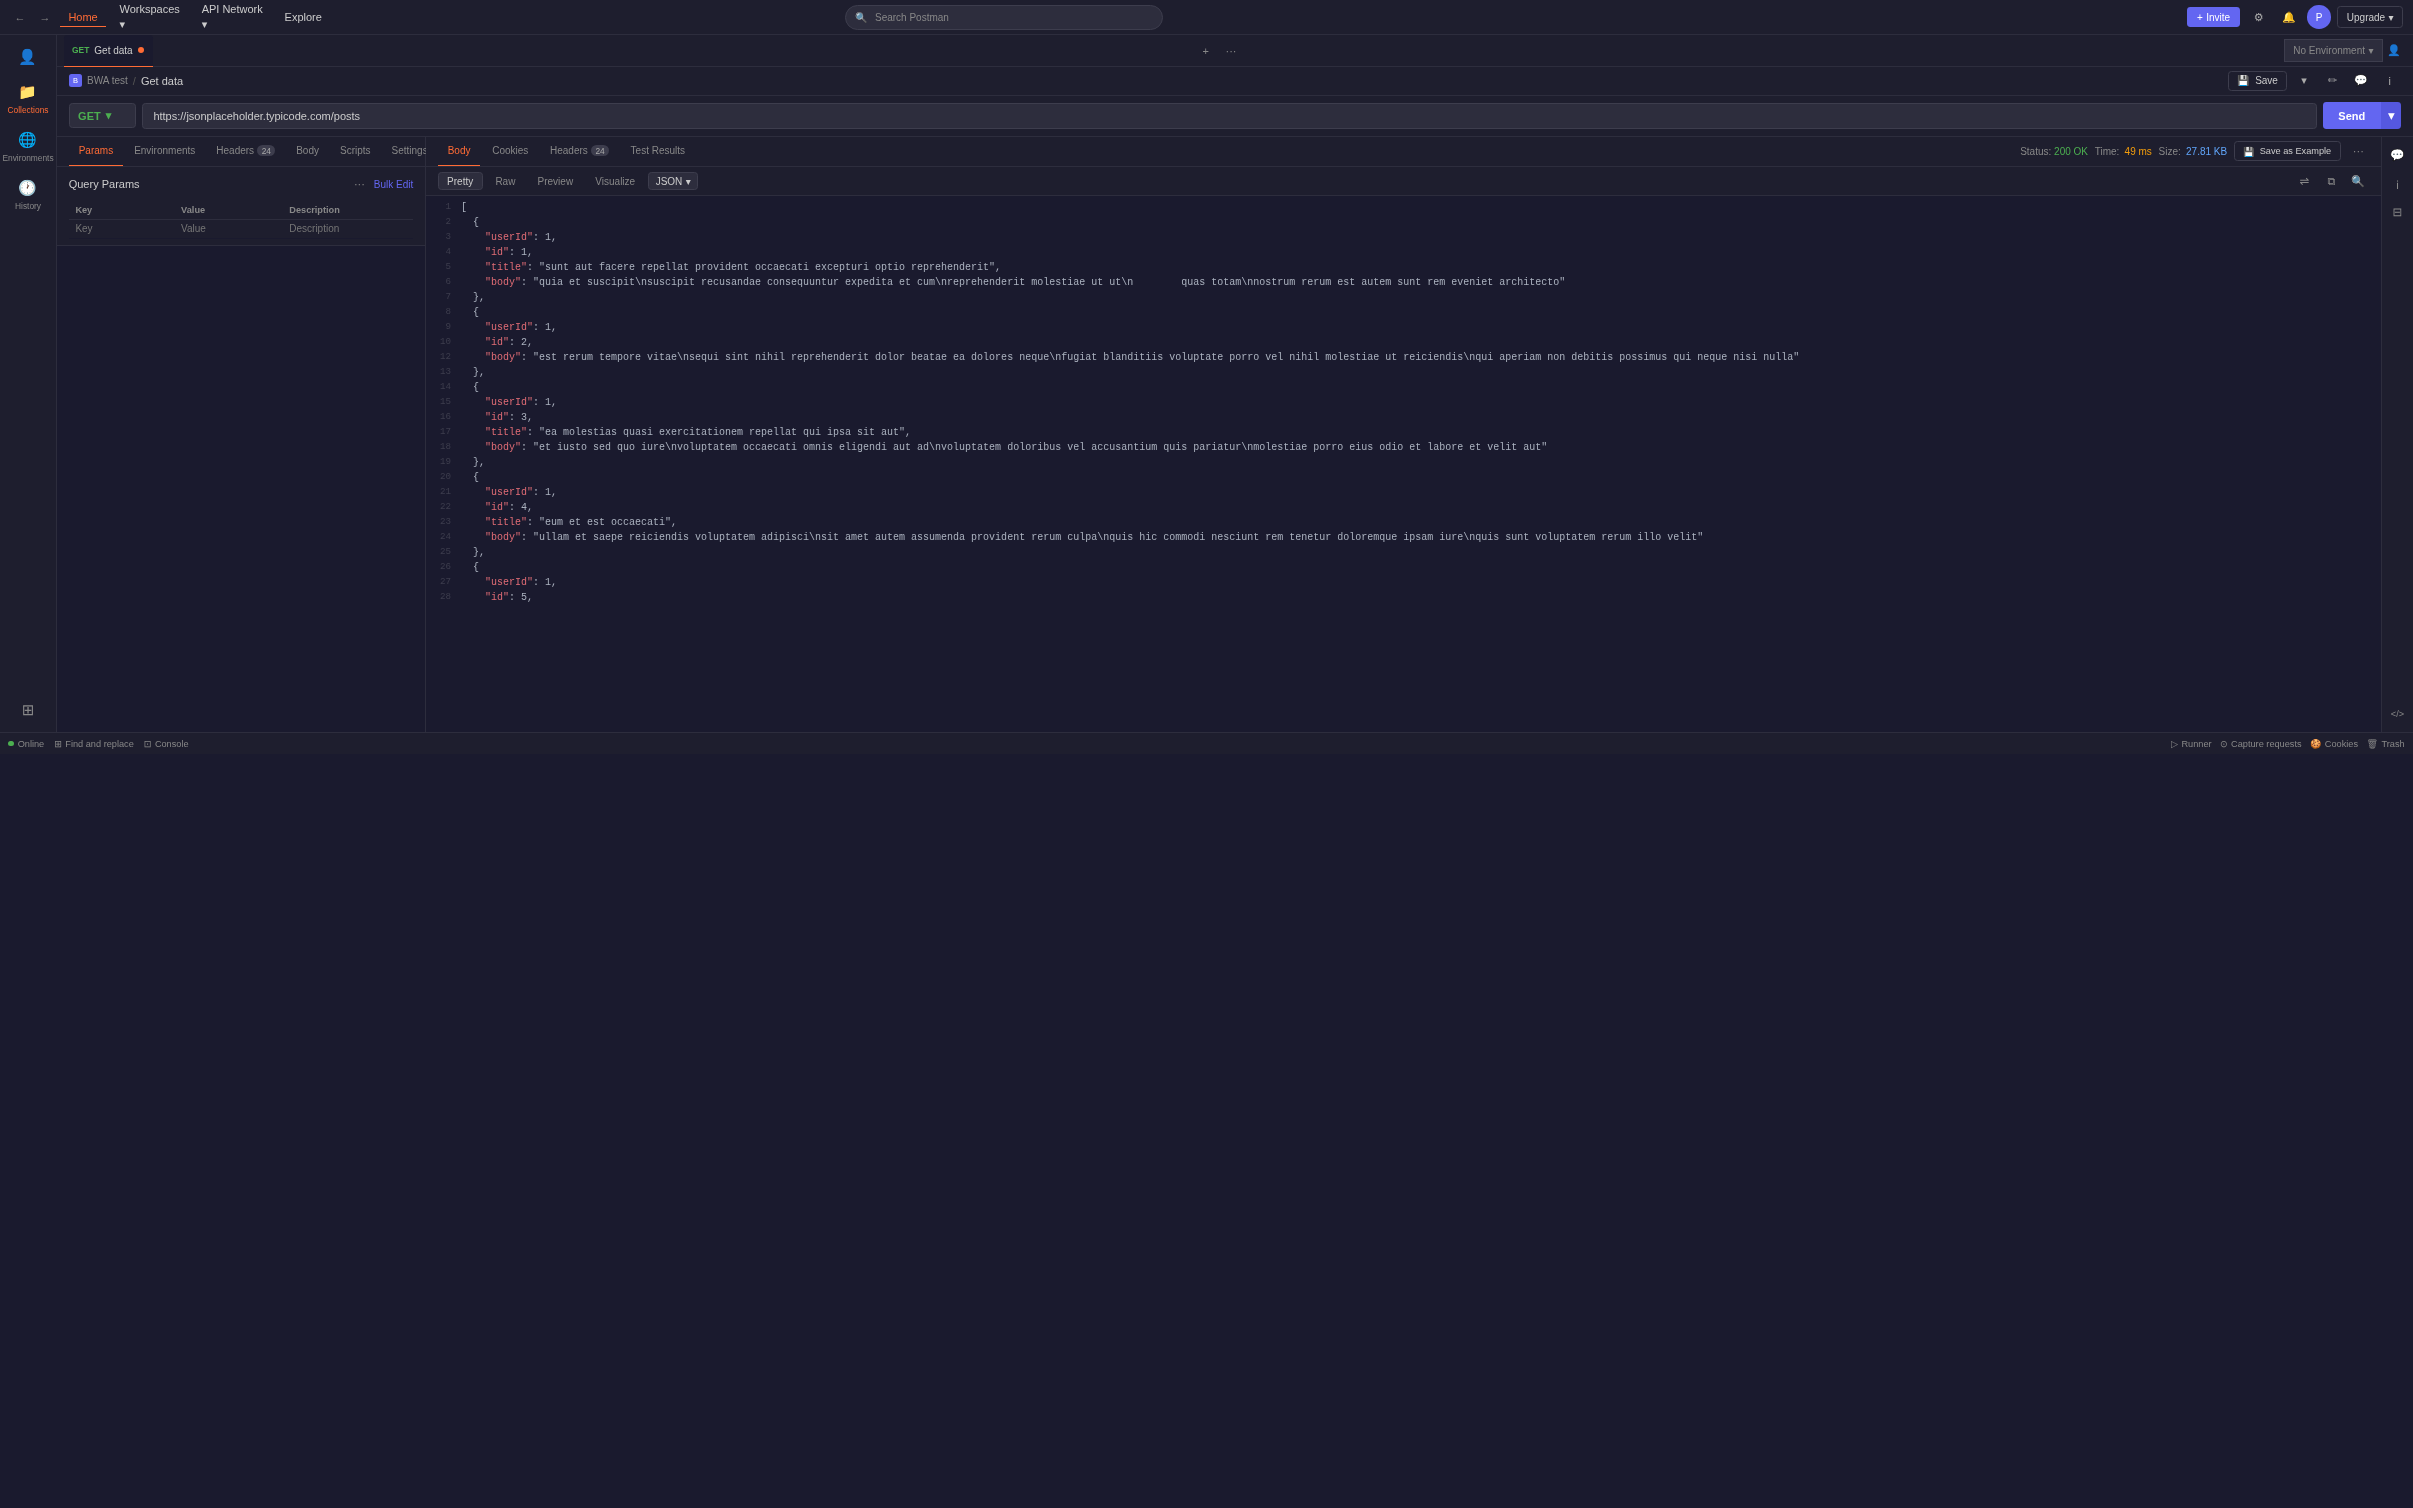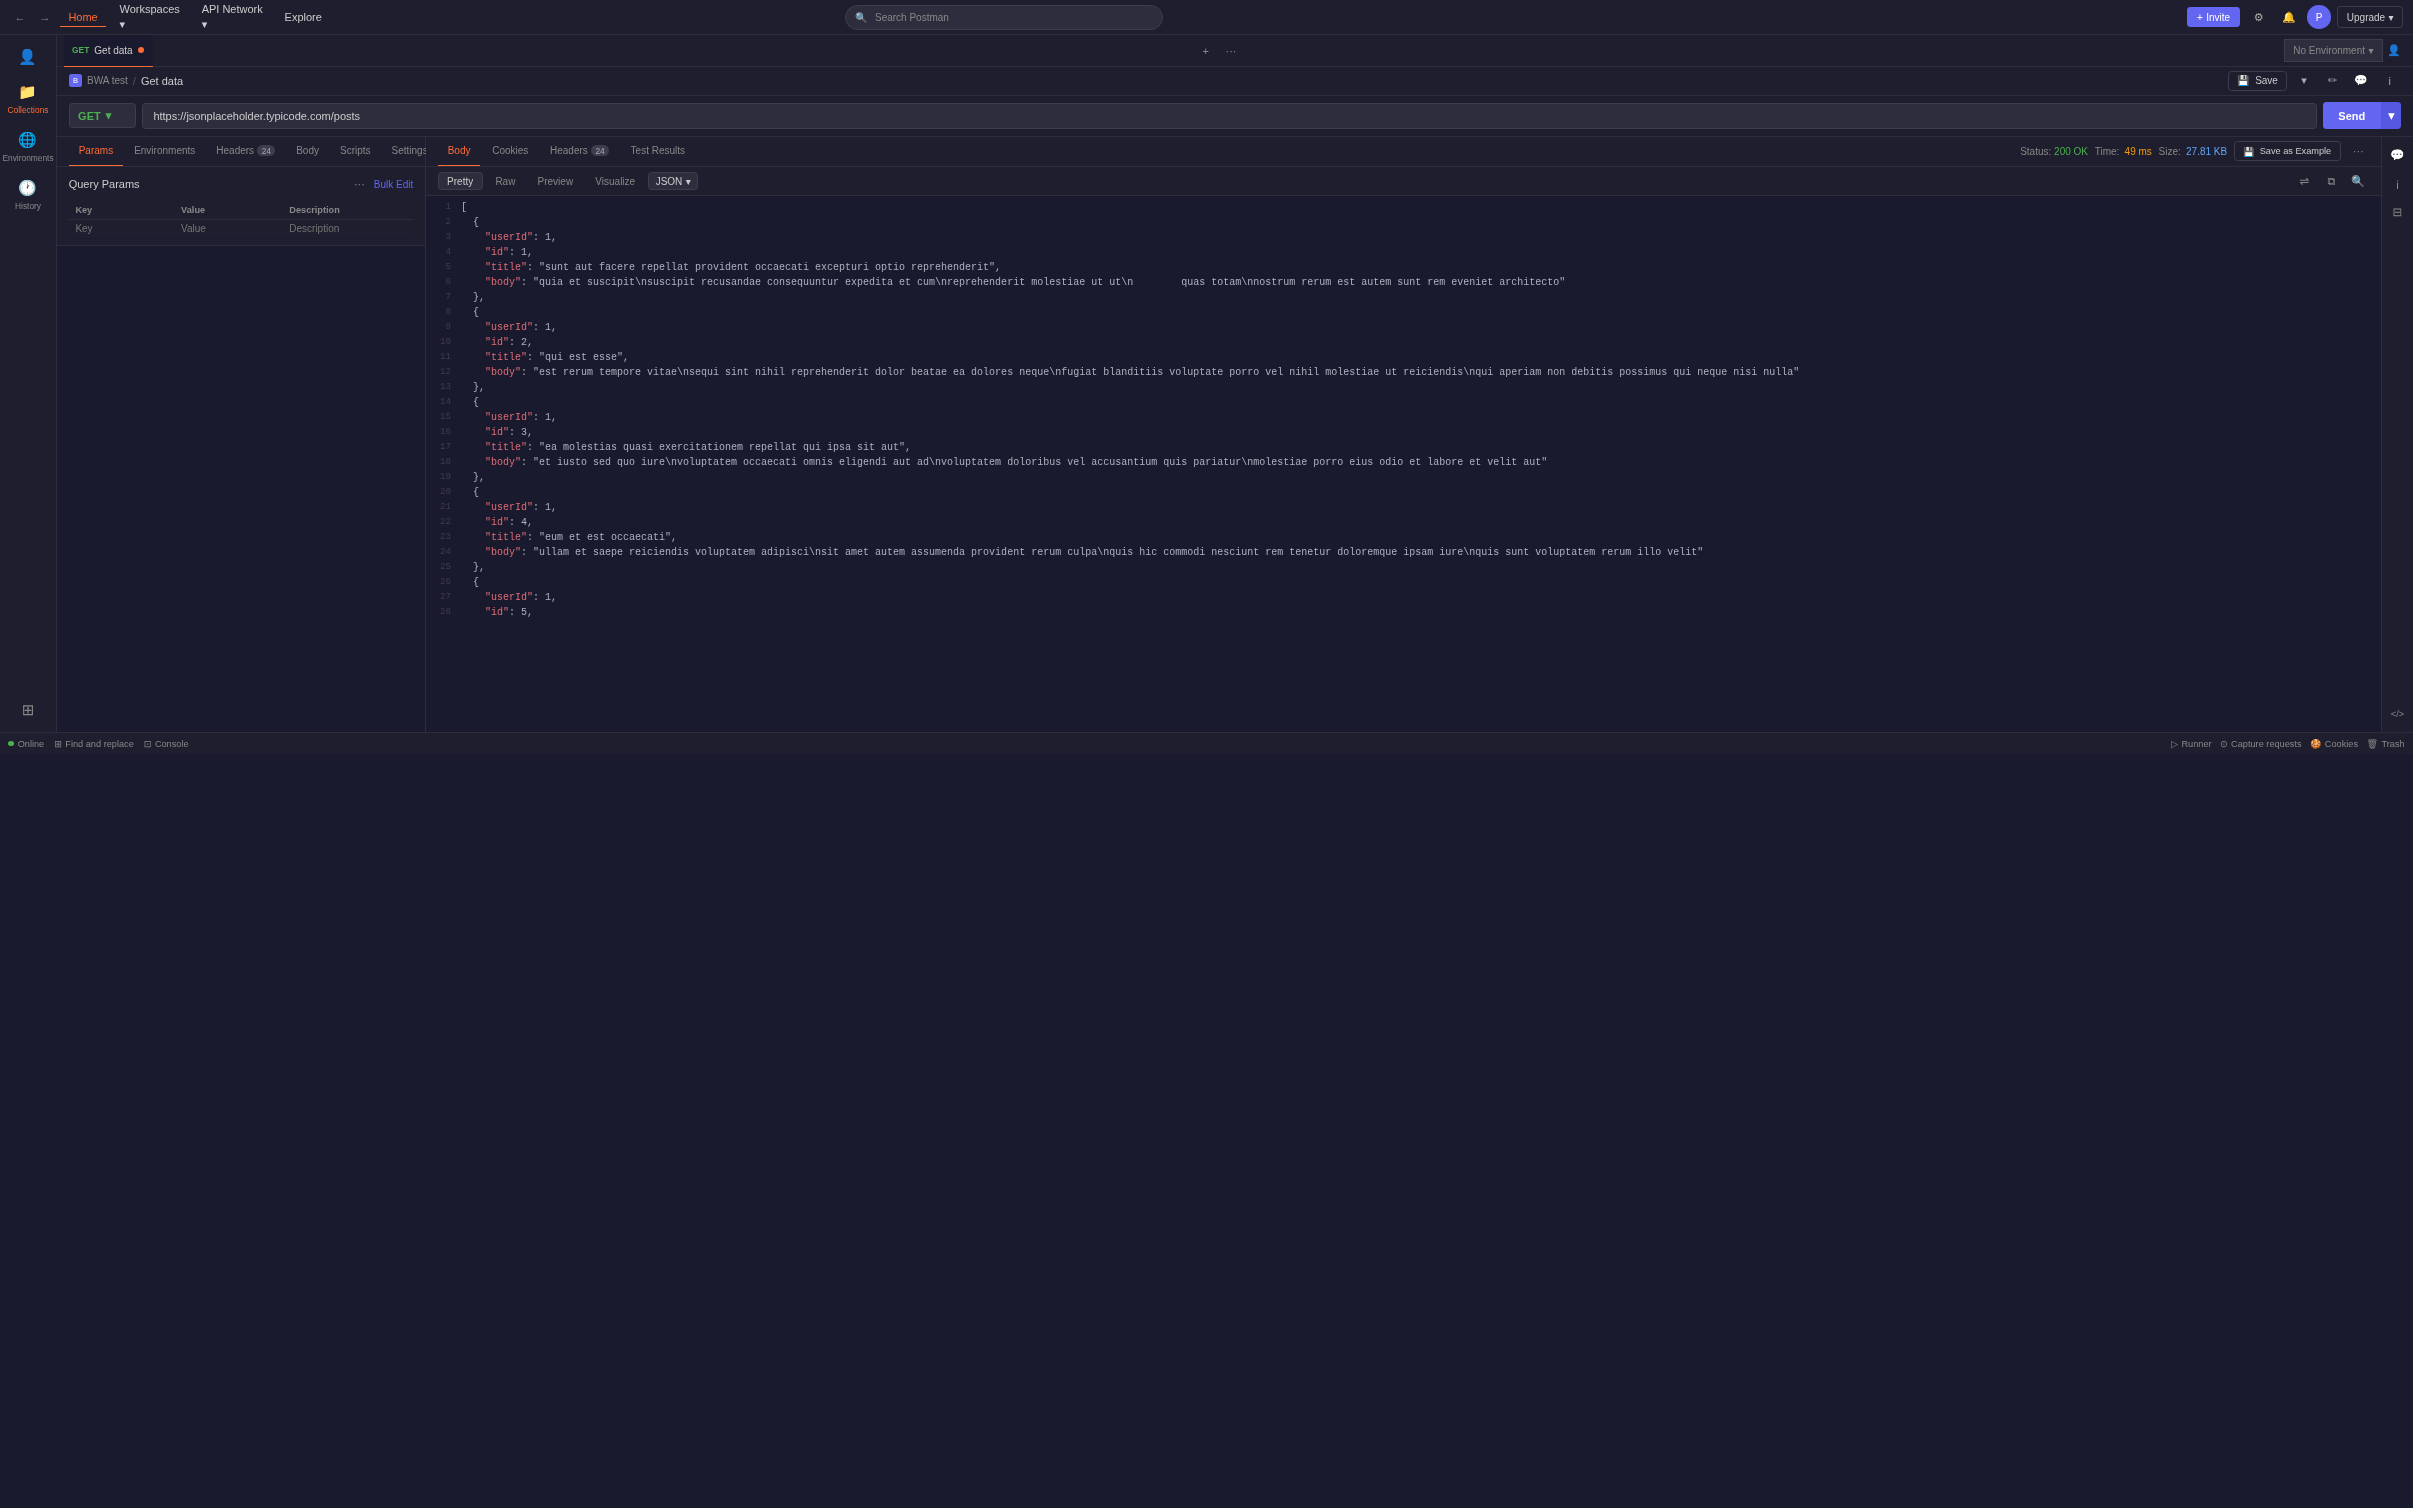--- a/index.html
+++ b/index.html
@@ -813,24 +813,20 @@
               </div>
               <div class="code-line">
                 <span class="line-num">9</span>
                 <span class="line-content">    <span class="json-key">"userId"</span><span class="json-punctuation">:</span> 1,</span>
               </div>
               <div class="code-line">
                 <span class="line-num">10</span>
                 <span class="line-content">    <span class="json-key">"id"</span><span class="json-punctuation">:</span> 2,</span>
               </div>
               <div class="code-line">
-                <span class="line-num">11</span>
-                <span class="line-content">    <span class="json-key">"title"</span><span class="json-punctuation">:</span> "qui est esse",</span>
-              </div>
-              <div class="code-line">
                 <span class="line-num">12</span>
                 <span class="line-content">    <span class="json-key">"body"</span><span class="json-punctuation">:</span> "est rerum tempore vitae\nsequi sint nihil reprehenderit dolor beatae ea dolores neque\nfugiat blanditiis voluptate porro vel nihil molestiae ut reiciendis\nqui aperiam non debitis possimus qui neque nisi nulla"</span>
               </div>
               <div class="code-line">
                 <span class="line-num">13</span>
                 <span class="line-content">  <span class="json-bracket">}</span>,</span>
               </div>
               <div class="code-line">
                 <span class="line-num">14</span>
                 <span class="line-content">  <span class="json-bracket">{</span></span>

